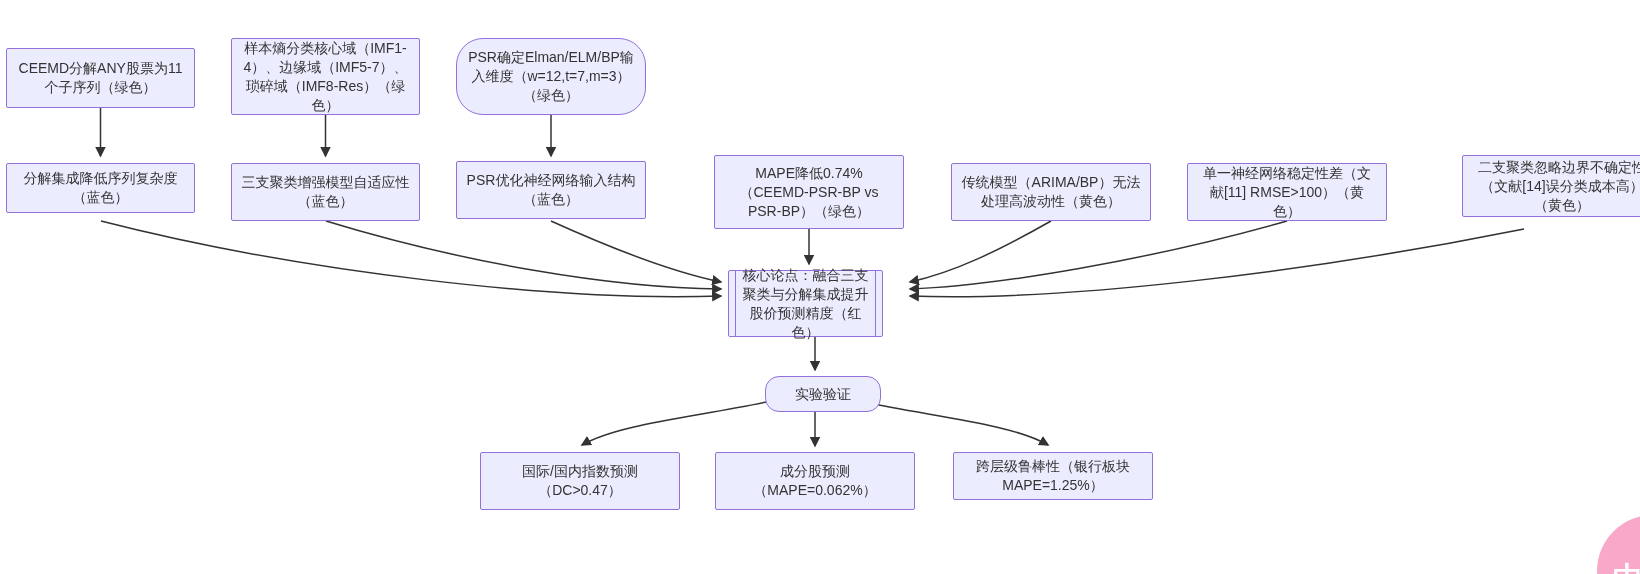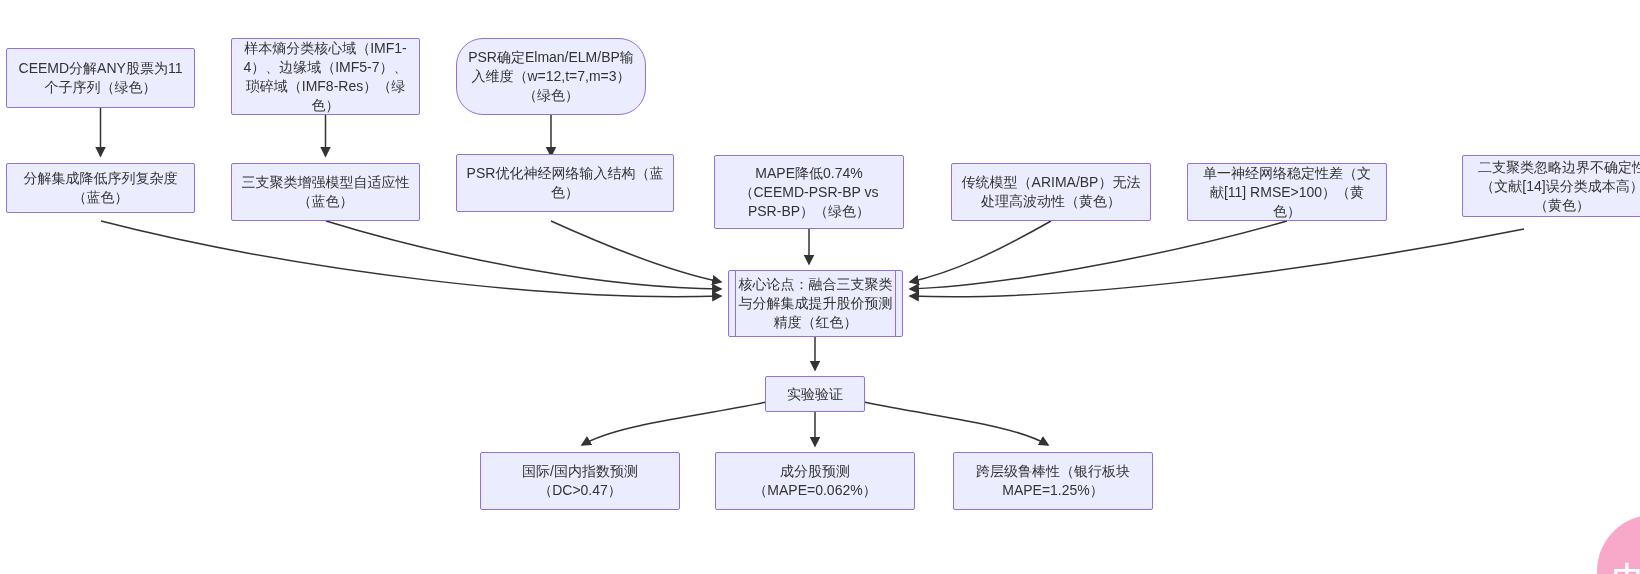--- a/index.html
+++ b/index.html
@@ -113,51 +113,51 @@
   <div class="node" style="left:456px; top:38px; width:190px; height:77px;border-radius:27px;">
     <span>PSR确定Elman/ELM/BP输入维度（w=12,t=7,m=3）（绿色）</span>
   </div>
 
   <div class="node" style="left:6px; top:163px; width:189px; height:50px;">
     <span>分解集成降低序列复杂度（蓝色）</span>
   </div>
   <div class="node" style="left:231px; top:163px; width:189px; height:58px;">
     <span>三支聚类增强模型自适应性（蓝色）</span>
   </div>
-  <div class="node" style="left:456px; top:154px; width:218px; height:58px;">
+  <div class="node" style="left:456px; top:161px; width:190px; height:58px;">
     <span>PSR优化神经网络输入结构（蓝色）</span>
   </div>
   <div class="node" style="left:714px; top:155px; width:190px; height:74px;justify-content:center;">
     <span>MAPE降低0.74%（CEEMD-PSR-BP vs PSR-BP）（绿色）</span>
   </div>
   <div class="node" style="left:951px; top:163px; width:200px; height:58px;">
     <span>传统模型（ARIMA/BP）无法处理高波动性（黄色）</span>
   </div>
   <div class="node" style="left:1187px; top:163px; width:200px; height:58px;">
     <span>单一神经网络稳定性差（文献[11] RMSE&gt;100）（黄色）</span>
   </div>
   <div class="node" style="left:1424px; top:155px; width:200px; height:62px;margin-left:38px;">
     <span>二支聚类忽略边界不确定性（文献[14]误分类成本高）（黄色）</span>
   </div>
 
-  <div class="node node-subroutine" style="left:728px; top:270px; width:175px; height:67px; padding:4px 8px;">
+  <div class="node node-subroutine" style="left:728px; top:270px; width:155px; height:67px; padding:4px 8px;">
     <span>核心论点：融合三支聚类与分解集成提升股价预测精度（红色）</span>
   </div>
 
-  <div class="node" style="left:765px; top:376px; width:100px; height:36px;">
+  <div class="node" style="left:765px; top:376px; width:116px; height:36px;border-radius:14px;">
     <span>实验验证</span>
   </div>
 
   <div class="node" style="left:480px; top:452px; width:200px; height:58px;">
     <span>国际/国内指数预测（DC&gt;0.47）</span>
   </div>
   <div class="node" style="left:715px; top:452px; width:200px; height:58px;">
     <span>成分股预测（MAPE=0.062%）</span>
   </div>
-  <div class="node" style="left:953px; top:452px; width:200px; height:58px;">
+  <div class="node" style="left:953px; top:452px; width:200px; height:48px;">
     <span>跨层级鲁棒性（银行板块 MAPE=1.25%）</span>
   </div>
 
   <div class="watermark">
     <span>中A</span>
   </div>
 
 </div>
 
 </body></html>

